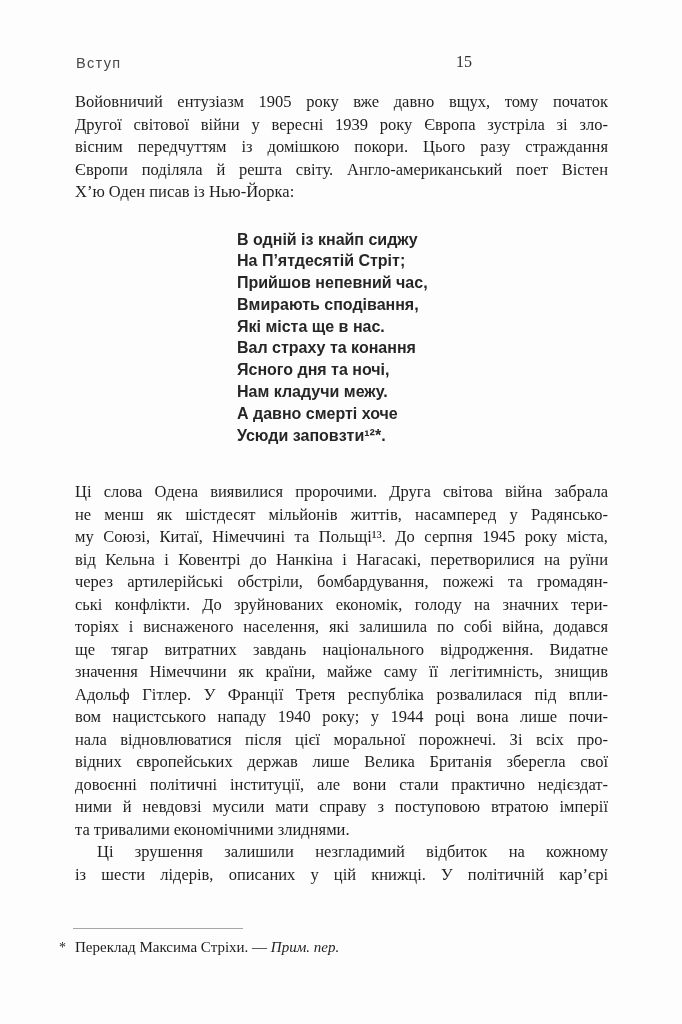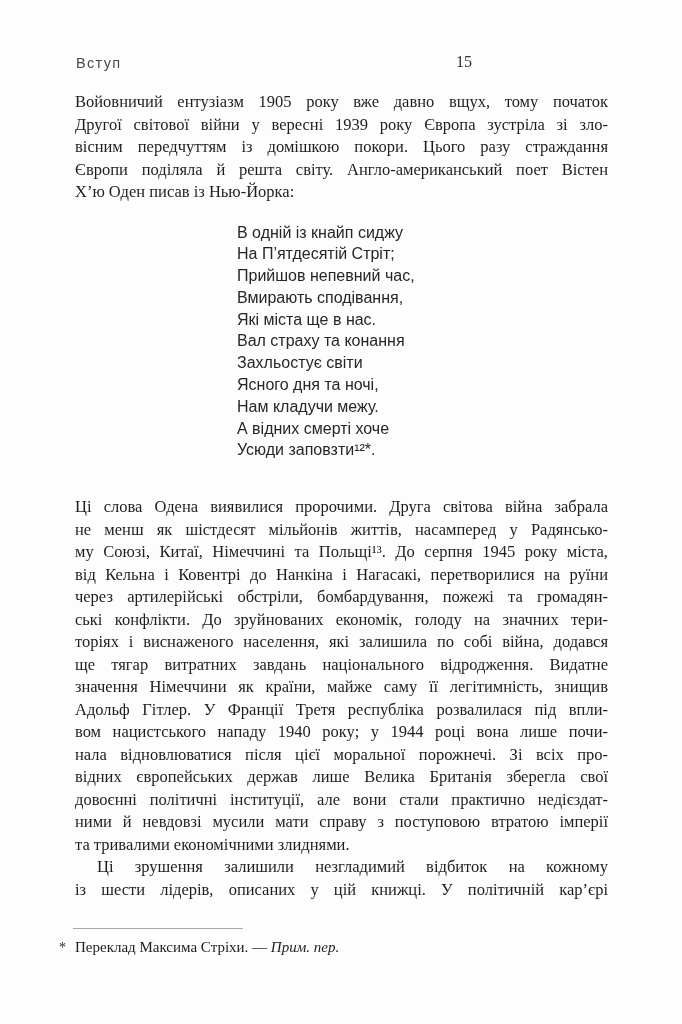--- a/index.html
+++ b/index.html
@@ -46,21 +46,21 @@
     overflow:hidden;white-space:normal;
     color:var(--text);
   }
   
   .line::after{content:"";display:inline-block;width:100%;height:0;}
   .line.last{text-align:left;text-align-last:left;}
   .line.last::after{content:none;}
   .line.indent{padding-left:22px;}
 
   
-  .poem{margin:18px 0 35px 162px;}
+  .poem{margin:25px 0 35px 162px;font-weight:bold;}
   .poem-line{
     font-family:"Liberation Sans",sans-serif;
     font-size:16px;height:21.8px;line-height:21.8px;
     color:var(--poem-text);
     text-align:left;
   }
 
   
   .footnote-rule{
     position:absolute;left:73px;top:928px;width:170px;height:0;
@@ -92,24 +92,23 @@
         <div class="line">Європи поділяла й решта світу. Англо-американський поет Вістен</div>
         <div class="line last">Х’ю Оден писав із Нью-Йорка:</div>
       </div>
       <div class="poem">
         <div class="poem-line">В одній із кнайп сиджу</div>
         <div class="poem-line">На П’ятдесятій Стріт;</div>
         <div class="poem-line">Прийшов непевний час,</div>
         <div class="poem-line">Вмирають сподівання,</div>
         <div class="poem-line">Які міста ще в нас.</div>
         <div class="poem-line">Вал страху та конання</div>
-        <div class="poem-line">Захльостує світи</div>
         <div class="poem-line">Ясного дня та ночі,</div>
         <div class="poem-line">Нам кладучи межу.</div>
-        <div class="poem-line">А відних смерті хоче</div>
+        <div class="poem-line">А давно смерті хоче</div>
         <div class="poem-line">Усюди заповзти¹²*.</div>
       </div>
       <div class="paragraph">
         <div class="line">Ці слова Одена виявилися пророчими. Друга світова війна забрала</div>
         <div class="line">не менш як шістдесят мільйонів життів, насамперед у Радянсько-</div>
         <div class="line">му Союзі, Китаї, Німеччині та Польщі¹³. До серпня 1945 року міста,</div>
         <div class="line">від Кельна і Ковентрі до Нанкіна і Нагасакі, перетворилися на руїни</div>
         <div class="line">через артилерійські обстріли, бомбардування, пожежі та громадян-</div>
         <div class="line">ські конфлікти. До зруйнованих економік, голоду на значних тери-</div>
         <div class="line">торіях і виснаженого населення, які залишила по собі війна, додався</div>

